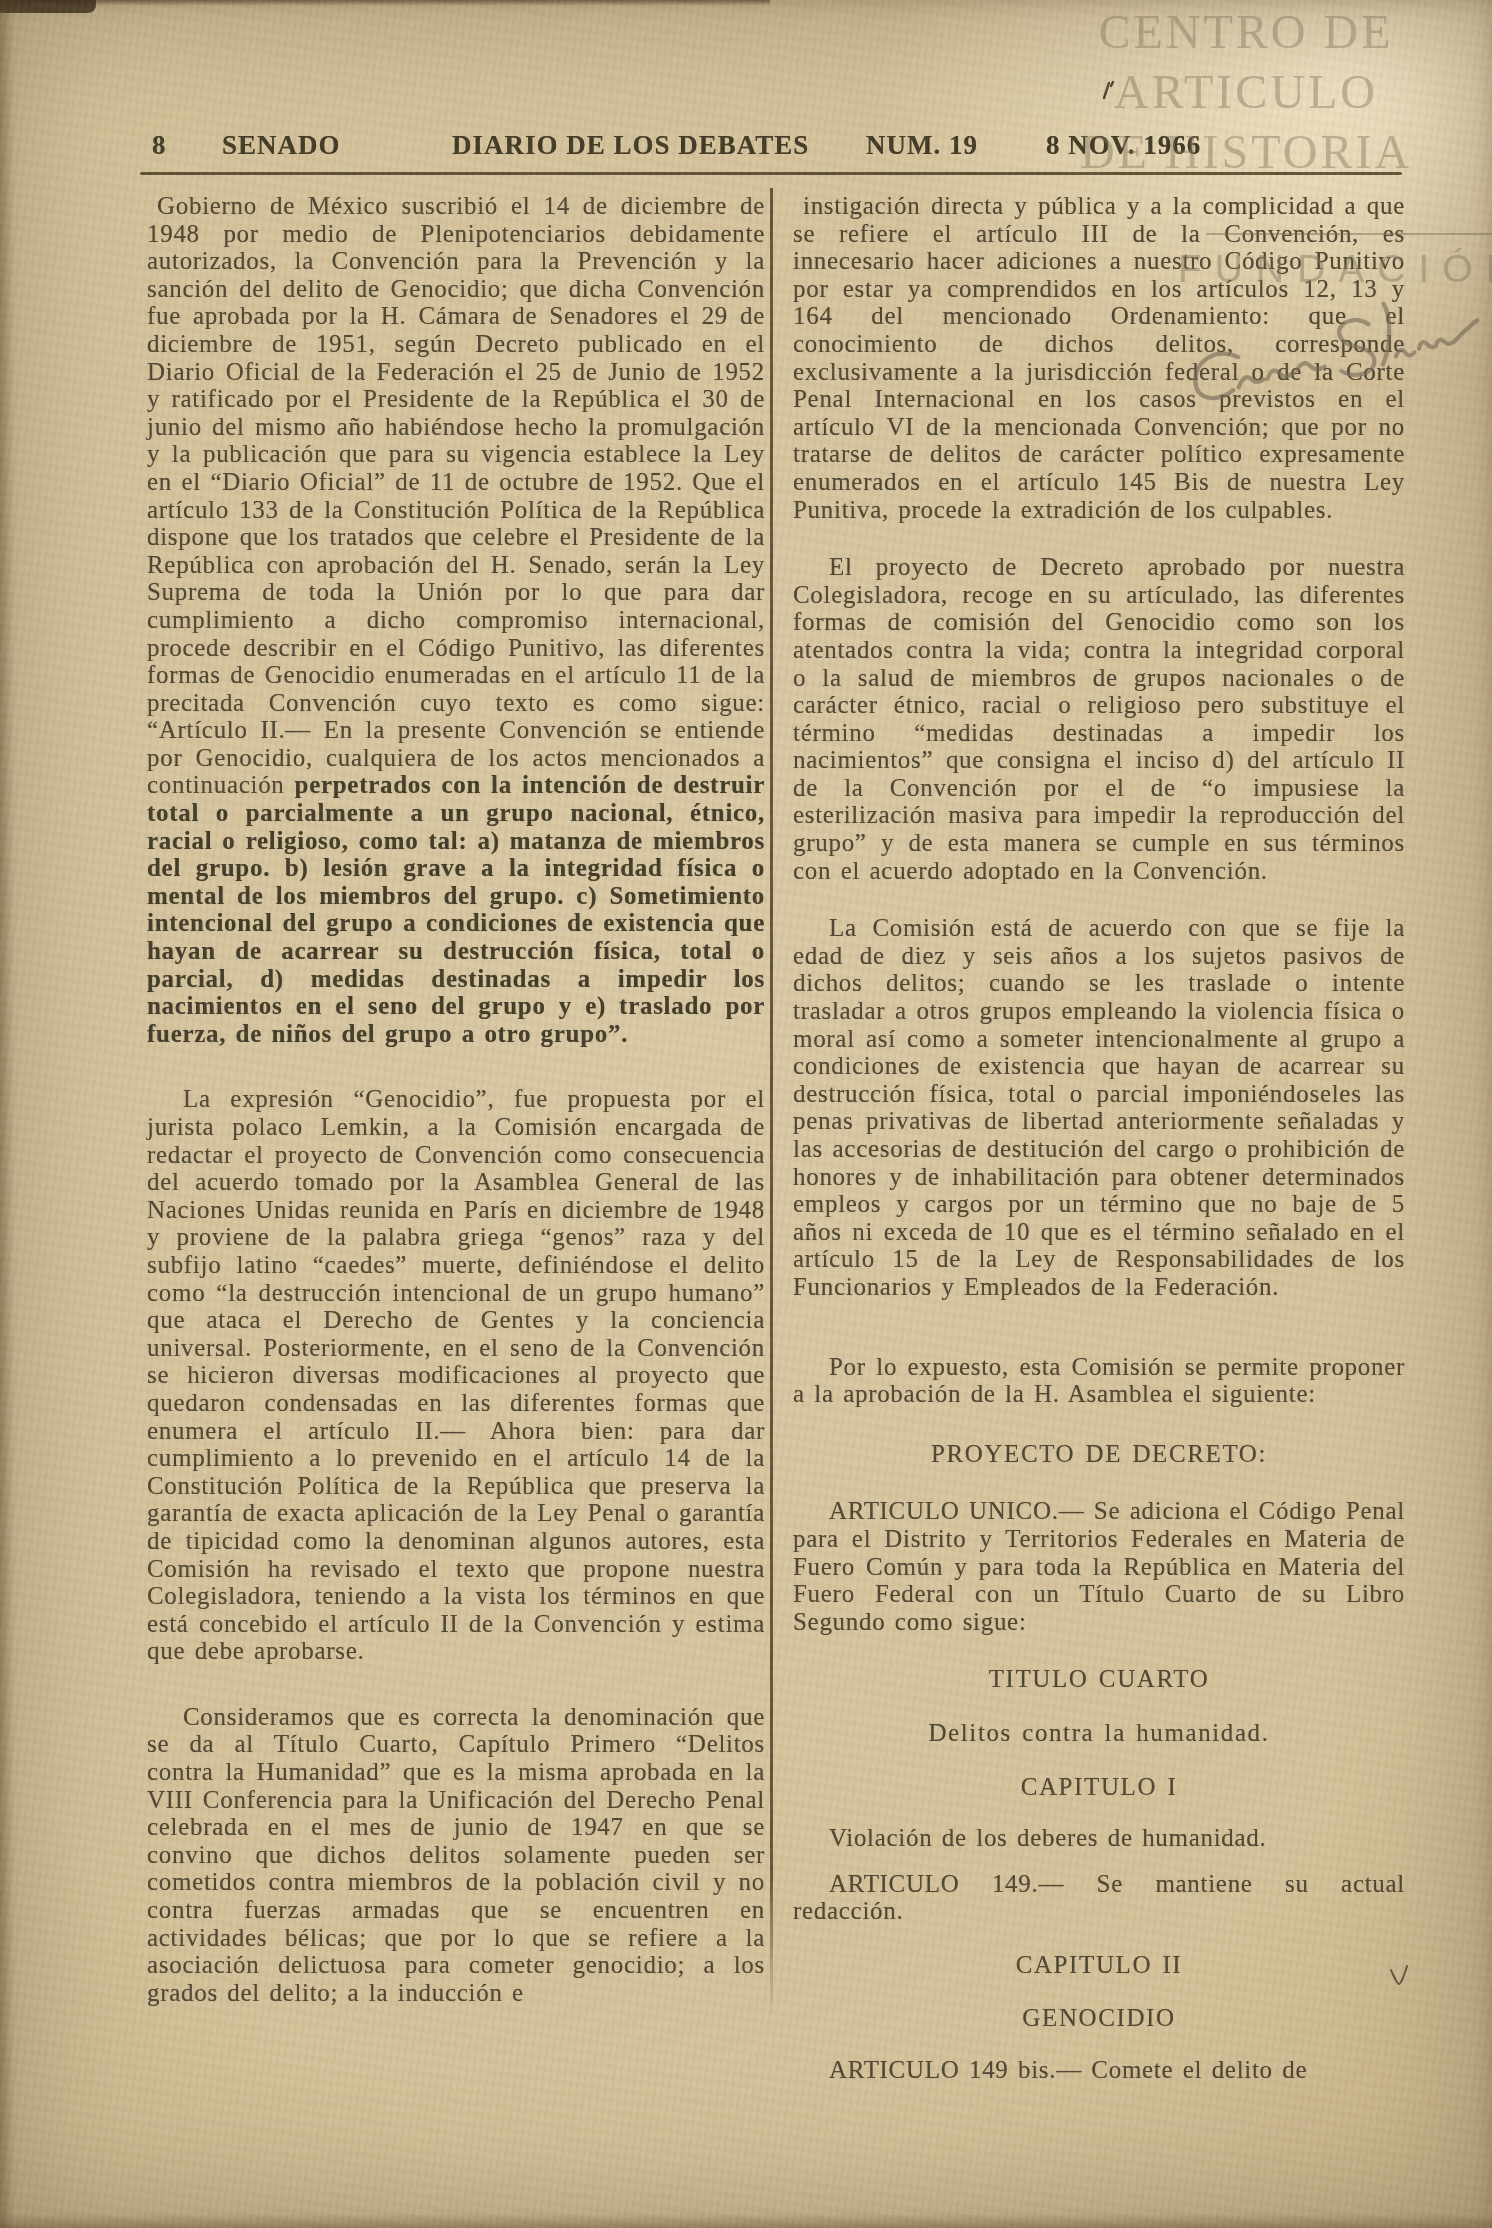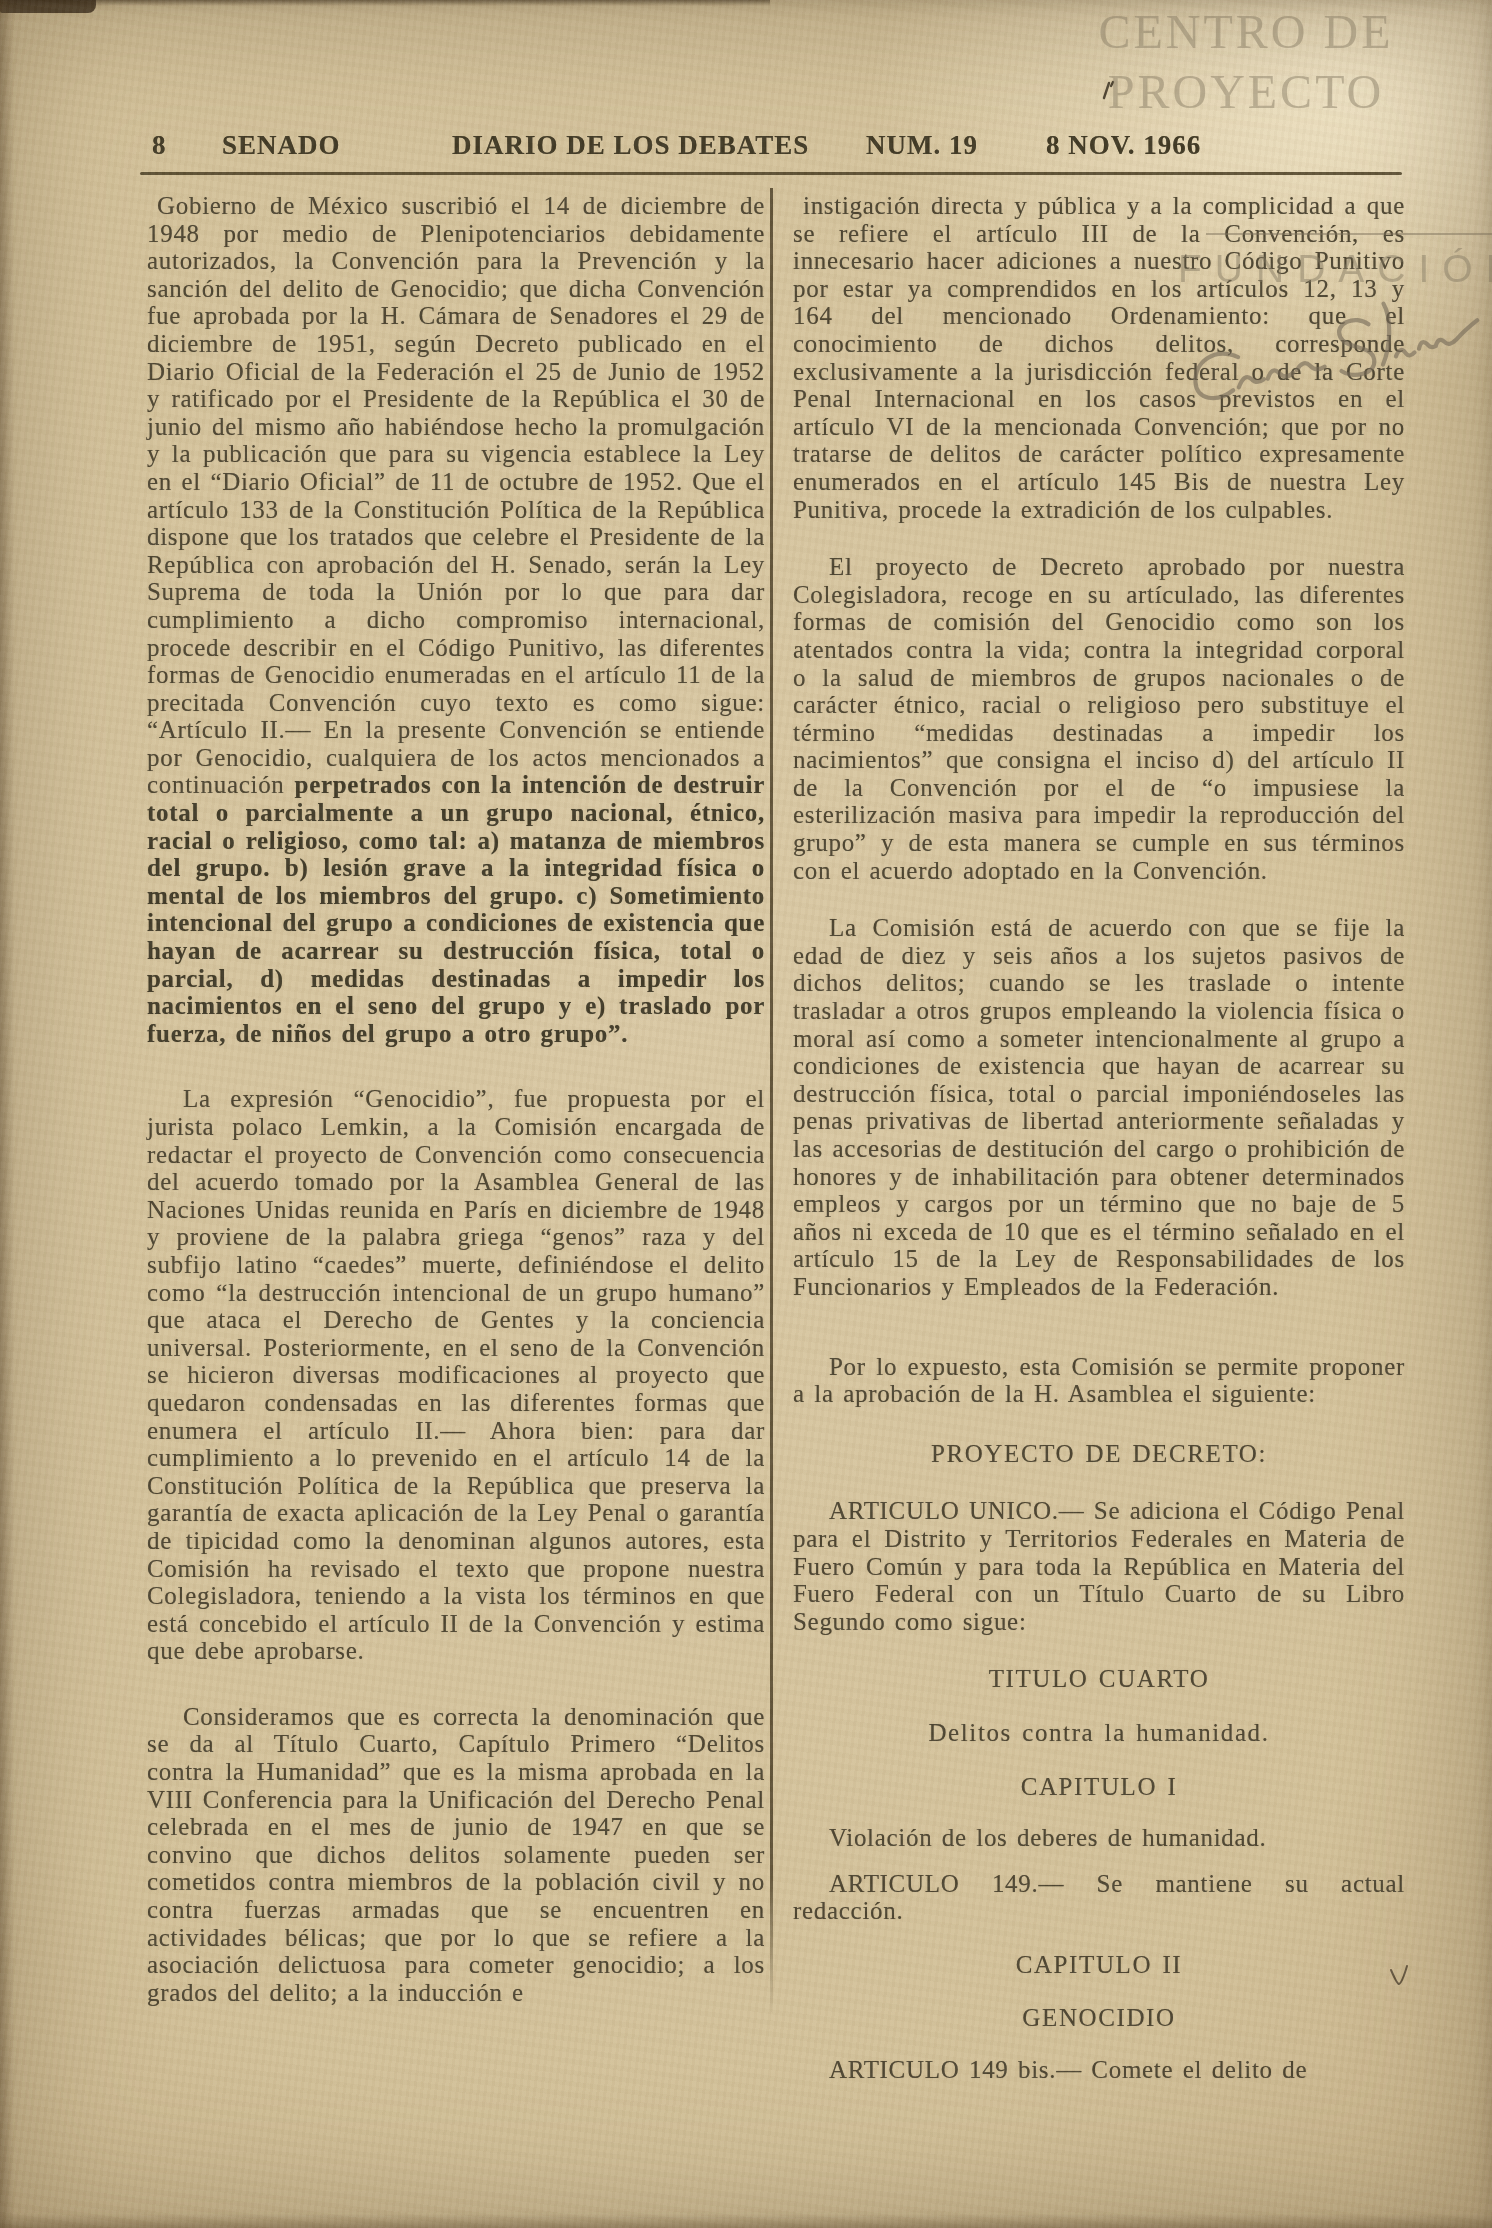--- a/index.html
+++ b/index.html
@@ -102,21 +102,22 @@
     <span class="chead tight">CAPITULO I</span>
     <p style="margin-bottom:18px"><span>Violación de los deberes de humanidad.</span></p>
     <p style="margin-bottom:14px"><span>ARTICULO 149.— Se mantiene su actual redacción.</span></p>
     <span class="chead tight">CAPITULO II</span>
     <span class="chead tight">GENOCIDIO</span>
     <p><span>ARTICULO 149 bis.— Comete el delito de</span></p>
   </div>
 
   <div class="wm-text">
     <div>CENTRO DE</div>
-    <div>PROYECTO</div>
+    <div>ARTICULO</div>
+    <div>DE HISTORIA</div>
   </div>
   <div class="wm-rule"></div>
   <div class="wm-foundation">FUNDACIÓN</div>
 
   <svg class="wm-signature" viewBox="0 0 316 130">
     <g fill="none" stroke="rgba(118,107,88,.62)" stroke-width="4.2" stroke-linecap="round" transform="rotate(-9 158 65)">
       <path d="M62 58 C 40 44, 18 56, 16 76 C 14 94, 34 100, 52 90"></path>
       <path d="M58 88 q 8 -14 14 -6 q 4 6 12 2"></path>
       <path d="M88 84 q 6 -12 12 -4 t 14 2"></path>
       <path d="M118 80 q 8 -10 14 -2 q 5 7 14 3"></path>

